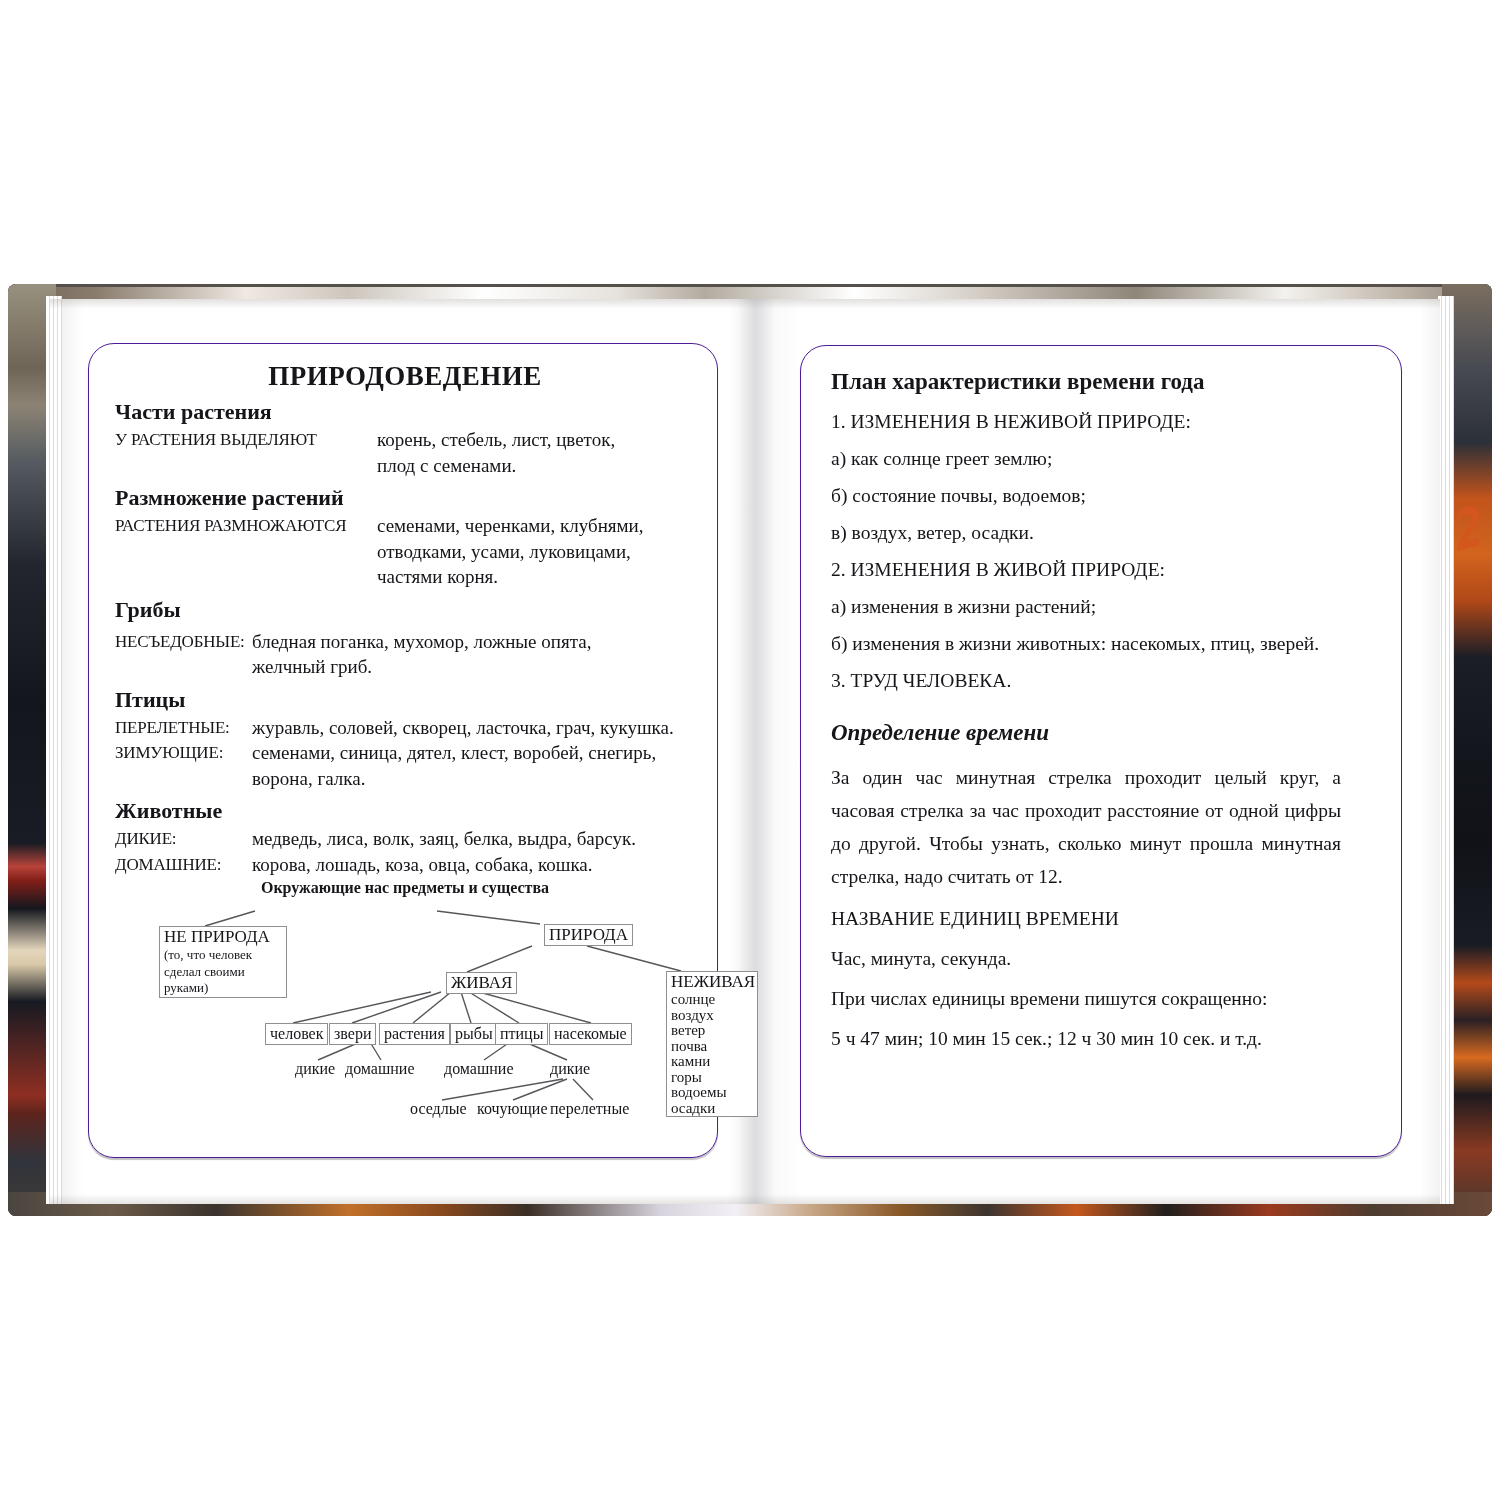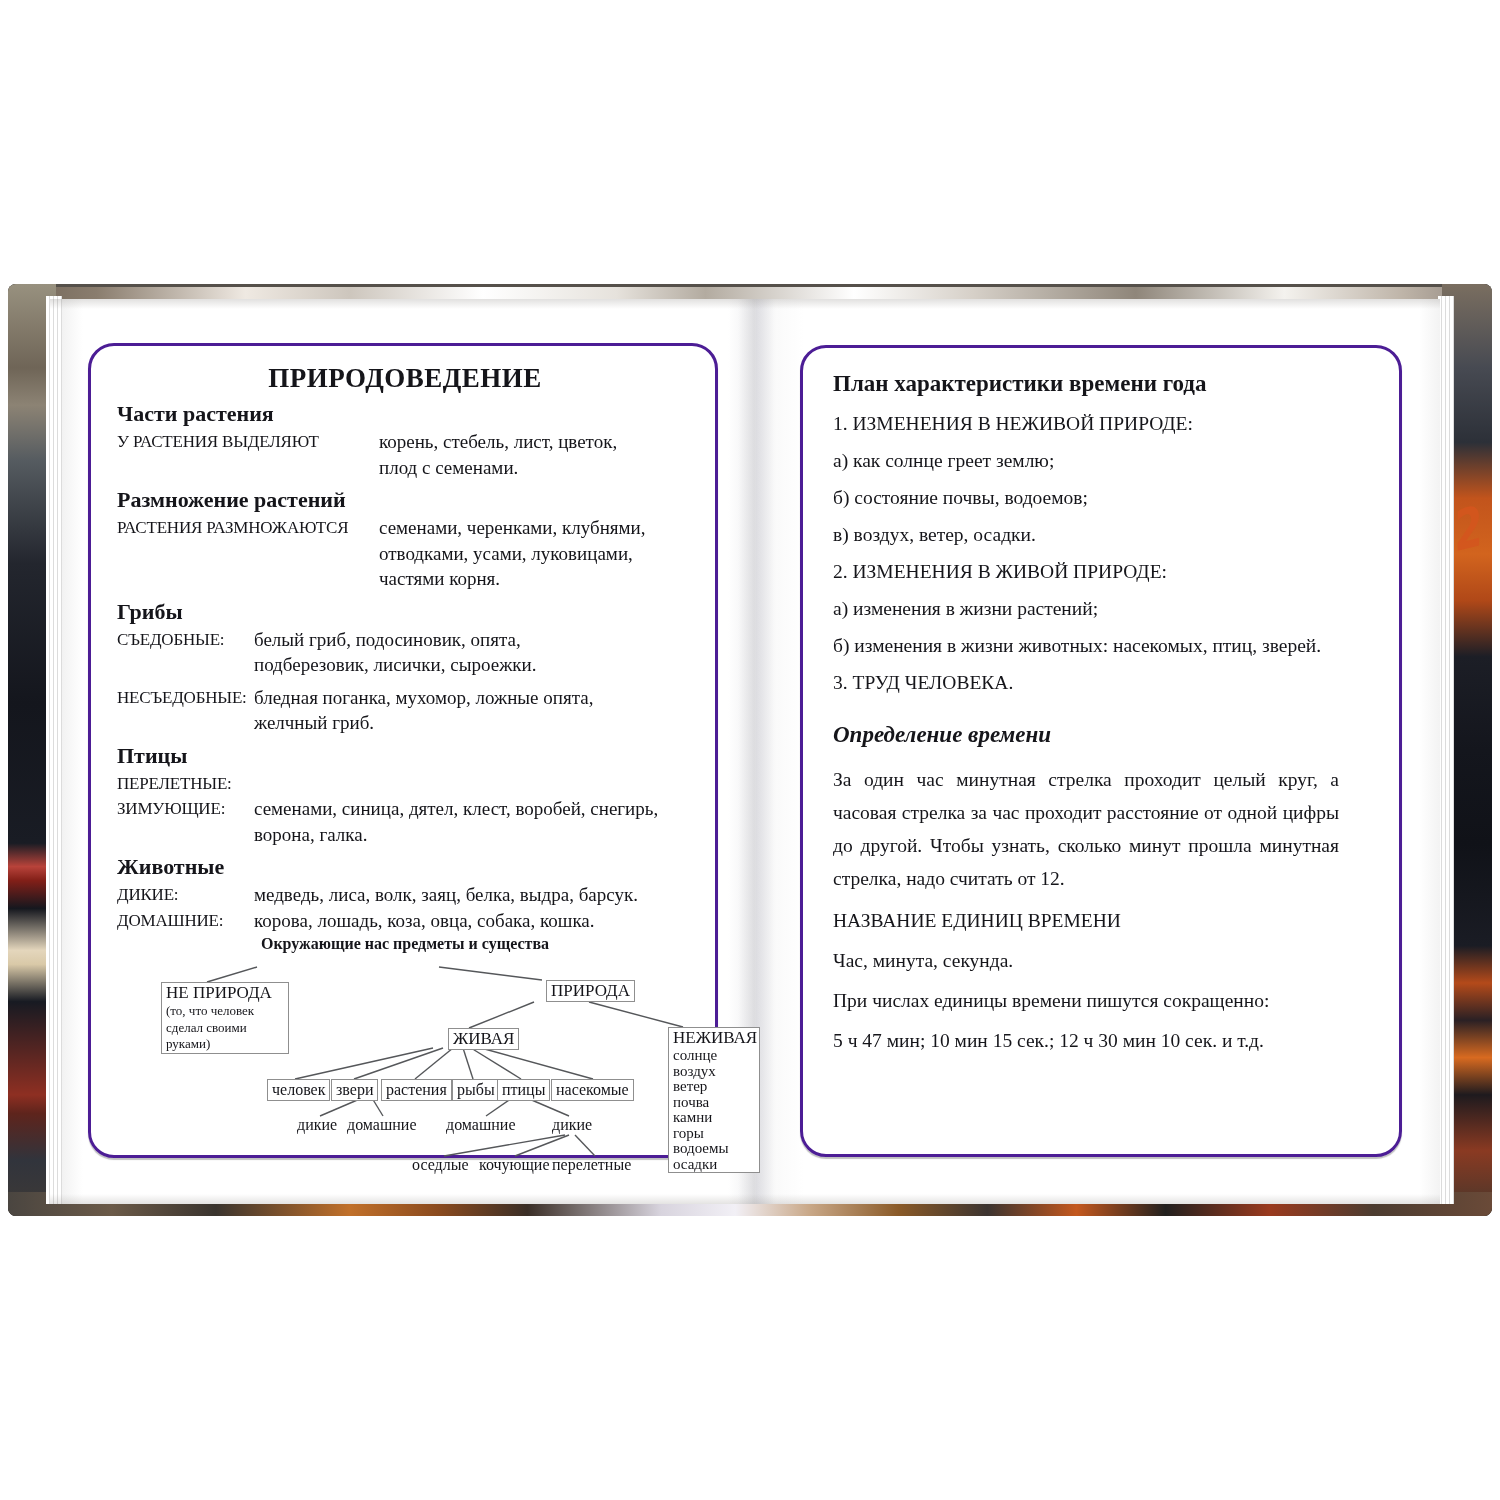--- a/index.html
+++ b/index.html
@@ -38,21 +38,21 @@
     background:linear-gradient(90deg,#ebebee 0%,#fafafa 3%,#ffffff 7%,#ffffff 97%,#f3f3f3 100%);}
   .fold{position:absolute;left:738px;top:299px;width:36px;height:905px;
     background:linear-gradient(90deg,rgba(0,0,0,0) 0%,rgba(90,90,100,.12) 45%,
       rgba(150,150,160,.16) 52%,rgba(255,255,255,0) 100%);}
   .shade-top{position:absolute;left:50px;top:299px;width:1390px;height:10px;
     background:linear-gradient(180deg,rgba(120,115,110,.22),rgba(255,255,255,0));}
   .shade-bottom{position:absolute;left:50px;top:1194px;width:1390px;height:10px;
     background:linear-gradient(0deg,rgba(120,115,110,.20),rgba(255,255,255,0));}
 
   
-  .frame{position:absolute;border:3px solid #4c1d95;border-radius:26px;box-sizing:border-box;
+  .frame{position:absolute;border:1px solid #4c1d95;border-radius:26px;box-sizing:border-box;
          box-shadow:0 2px 1px rgba(0,0,0,.25);}
   .frame.fl{left:88px;top:343px;width:630px;height:815px;padding:14px 22px 0 26px;}
   .frame.fr{left:800px;top:345px;width:602px;height:812px;padding:22px 60px 0 30px;}
 
   
   .ptitle{text-align:center;font-weight:bold;font-size:27px;line-height:32px;margin:2px 0 4px;letter-spacing:.5px;}
   .sec-h{font-weight:bold;font-size:22px;line-height:25px;margin:7px 0 3px;}
   .row{display:grid;grid-template-columns:262px 1fr;align-items:start;}
   .row.nw{grid-template-columns:137px 1fr;}
   .row .lbl{font-size:17px;line-height:25.5px;letter-spacing:-.2px;white-space:nowrap;}
@@ -121,40 +121,36 @@
         <div class="val">
           <div>семенами, черенками, клубнями,</div>
           <div>отводками, усами, луковицами,</div>
           <div>частями корня.</div>
         </div>
       </div>
     </div>
 
     <div>
       <div class="sec-h">Грибы</div>
-      <div class="row nw">
-        <div class="lbl">СЪЕДОБНЫЕ:</div>
-        <div class="val">
-          <div>белый гриб, подосиновик, опята,</div>
-          <div>подберезовик, лисички, сыроежки.</div>
-        </div>
-      </div>
       <div class="row nw gap">
         <div class="lbl">НЕСЪЕДОБНЫЕ:</div>
         <div class="val">
           <div>бледная поганка, мухомор, ложные опята,</div>
           <div>желчный гриб.</div>
         </div>
       </div>
     </div>
 
     <div>
       <div class="sec-h">Птицы</div>
       <div class="row nw">
         <div class="lbl">ПЕРЕЛЕТНЫЕ:</div>
+        <div class="val">
+          <div>журавль, соловей, скворец, ласточка, грач, кукушка.</div>
+        </div>
       </div>
       <div class="row nw">
         <div class="lbl">ЗИМУЮЩИЕ:</div>
         <div class="val">
           <div>семенами, синица, дятел, клест, воробей, снегирь,</div>
           <div>ворона, галка.</div>
         </div>
       </div>
     </div>
 

